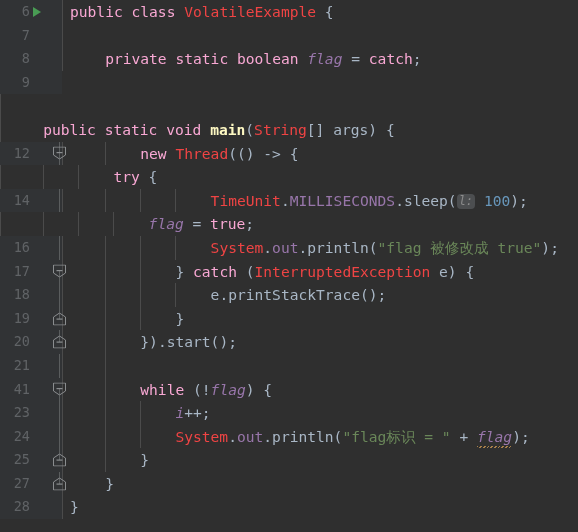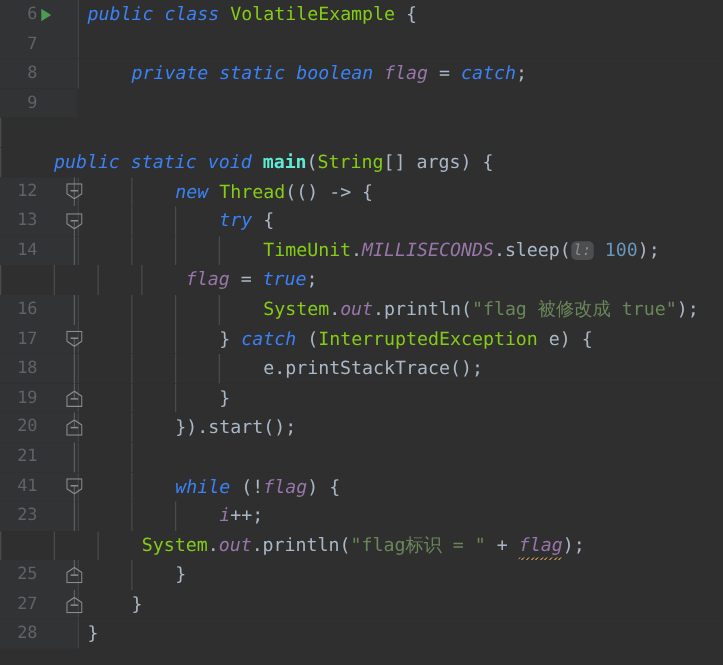--- a/index.html
+++ b/index.html
@@ -118,28 +118,28 @@
   
   .iguide {
     position: absolute;
     top: 0;
     bottom: 0;
     width: 1px;
     background: #4b4b4b;
   }
 
   
-  .kw   { color: #3b82f6; font-style: italic; }
-  .cls  { color: #84cc16; }
+  .kw   { color: #f9a8d4; }
+  .cls  { color: #ef4444; }
   .plain{ color: #a9b7c6; }
   .num  { color: #6897bb; }
   .str  { color: #6a8759; }
   .fld  { color: #9876aa; font-style: italic; }
-  .stat { color: #9876aa; font-style: italic; }
-  .mainm{ color: #5eead4; font-weight: bold; }
+  .stat { color: #9876aa; }
+  .mainm{ color: #fef9c3; font-weight: bold; }
   .brc  { color: #a9b7c6; }
 
   
   .phint {
     display: inline-block;
     background: #4c4e50;
     color: #8c8c8c;
     border-radius: 4px;
     font-size: 12px;
     font-family: "DejaVu Sans Mono", monospace;
@@ -221,202 +221,196 @@
             <rect x="3.5" y="5.5" width="6" height="1.2" fill="#8a8d8f"></rect>
           </svg>
         </div>
       </div>
       <div class="codecell">
         <div class="iguide" style="left: 43.12px;"></div>
         <div class="code"><span class="plain">        </span><span class="kw">new</span><span class="plain"> </span><span class="cls">Thread</span><span class="brc">(() -&gt; {</span></div>
       </div>
     </div>
     <div class="row">
-      <div class="gutter">
-        <div class="lineno">13</div>
+      <div class="codecell">
+        <div class="iguide" style="left: 43.12px;"></div>
+        <div class="iguide" style="left: 78.24px;"></div>
+        <div class="code"><span class="plain">            </span><span class="kw">try</span><span class="brc"> {</span></div>
+      </div>
+    </div>
+    <div class="row">
+      <div class="gutter">
+        <div class="lineno">14</div>
+        <div class="rail"></div>
+      </div>
+      <div class="codecell">
+        <div class="iguide" style="left: 43.12px;"></div>
+        <div class="iguide" style="left: 78.24px;"></div>
+        <div class="iguide" style="left: 113.36px;"></div>
+        <div class="code"><span class="plain">                </span><span class="cls">TimeUnit</span><span class="plain">.</span><span class="stat">MILLISECONDS</span><span class="plain">.sleep(</span><span class="phint">l:</span><span class="plain"> </span><span class="num">100</span><span class="plain">);</span></div>
+      </div>
+    </div>
+    <div class="row">
+      <div class="codecell">
+        <div class="iguide" style="left: 43.12px;"></div>
+        <div class="iguide" style="left: 78.24px;"></div>
+        <div class="iguide" style="left: 113.36px;"></div>
+        <div class="code"><span class="plain">                </span><span class="fld">flag</span><span class="plain"> = </span><span class="kw">true</span><span class="plain">;</span></div>
+      </div>
+    </div>
+    <div class="row">
+      <div class="gutter">
+        <div class="lineno">16</div>
+        <div class="rail"></div>
+      </div>
+      <div class="codecell">
+        <div class="iguide" style="left: 43.12px;"></div>
+        <div class="iguide" style="left: 78.24px;"></div>
+        <div class="iguide" style="left: 113.36px;"></div>
+        <div class="code"><span class="plain">                </span><span class="cls">System</span><span class="plain">.</span><span class="stat">out</span><span class="plain">.println(</span><span class="str">"flag 被修改成 true"</span><span class="plain">);</span></div>
+      </div>
+    </div>
+    <div class="row">
+      <div class="gutter">
+        <div class="lineno">17</div>
         <div class="rail half-top"></div>
         <div class="fold">
           <svg width="13" height="13" viewBox="0 0 13 13">
             <path d="M0.5 0.5 H12.5 V8.5 L6.5 12.5 L0.5 8.5 Z" fill="none" stroke="#8a8d8f" stroke-width="1"></path>
             <rect x="3.5" y="5.5" width="6" height="1.2" fill="#8a8d8f"></rect>
           </svg>
         </div>
       </div>
       <div class="codecell">
         <div class="iguide" style="left: 43.12px;"></div>
         <div class="iguide" style="left: 78.24px;"></div>
-        <div class="code"><span class="plain">            </span><span class="kw">try</span><span class="brc"> {</span></div>
-      </div>
-    </div>
-    <div class="row">
-      <div class="gutter">
-        <div class="lineno">14</div>
+        <div class="code"><span class="brc">            }</span><span class="plain"> </span><span class="kw">catch</span><span class="brc"> (</span><span class="cls">InterruptedException</span><span class="plain"> e) {</span></div>
+      </div>
+    </div>
+    <div class="row">
+      <div class="gutter">
+        <div class="lineno">18</div>
         <div class="rail"></div>
       </div>
       <div class="codecell">
         <div class="iguide" style="left: 43.12px;"></div>
         <div class="iguide" style="left: 78.24px;"></div>
         <div class="iguide" style="left: 113.36px;"></div>
-        <div class="code"><span class="plain">                </span><span class="cls">TimeUnit</span><span class="plain">.</span><span class="stat">MILLISECONDS</span><span class="plain">.sleep(</span><span class="phint">l:</span><span class="plain"> </span><span class="num">100</span><span class="plain">);</span></div>
-      </div>
-    </div>
-    <div class="row">
-      <div class="codecell">
-        <div class="iguide" style="left: 43.12px;"></div>
-        <div class="iguide" style="left: 78.24px;"></div>
-        <div class="iguide" style="left: 113.36px;"></div>
-        <div class="code"><span class="plain">                </span><span class="fld">flag</span><span class="plain"> = </span><span class="kw">true</span><span class="plain">;</span></div>
-      </div>
-    </div>
-    <div class="row">
-      <div class="gutter">
-        <div class="lineno">16</div>
-        <div class="rail"></div>
-      </div>
-      <div class="codecell">
-        <div class="iguide" style="left: 43.12px;"></div>
-        <div class="iguide" style="left: 78.24px;"></div>
-        <div class="iguide" style="left: 113.36px;"></div>
-        <div class="code"><span class="plain">                </span><span class="cls">System</span><span class="plain">.</span><span class="stat">out</span><span class="plain">.println(</span><span class="str">"flag 被修改成 true"</span><span class="plain">);</span></div>
-      </div>
-    </div>
-    <div class="row">
-      <div class="gutter">
-        <div class="lineno">17</div>
+        <div class="code"><span class="plain">                </span><span class="plain">e.printStackTrace();</span></div>
+      </div>
+    </div>
+    <div class="row">
+      <div class="gutter">
+        <div class="lineno">19</div>
+        <div class="rail half-bot"></div>
+        <div class="fold">
+          <svg width="13" height="13" viewBox="0 0 13 13">
+            <path d="M0.5 12.5 H12.5 V4.5 L6.5 0.5 L0.5 4.5 Z" fill="none" stroke="#8a8d8f" stroke-width="1"></path>
+            <rect x="3.5" y="6" width="6" height="1.2" fill="#8a8d8f"></rect>
+          </svg>
+        </div>
+      </div>
+      <div class="codecell">
+        <div class="iguide" style="left: 43.12px;"></div>
+        <div class="iguide" style="left: 78.24px;"></div>
+        <div class="code"><span class="brc">            }</span></div>
+      </div>
+    </div>
+    <div class="row">
+      <div class="gutter">
+        <div class="lineno">20</div>
+        <div class="rail half-bot"></div>
+        <div class="fold">
+          <svg width="13" height="13" viewBox="0 0 13 13">
+            <path d="M0.5 12.5 H12.5 V4.5 L6.5 0.5 L0.5 4.5 Z" fill="none" stroke="#8a8d8f" stroke-width="1"></path>
+            <rect x="3.5" y="6" width="6" height="1.2" fill="#8a8d8f"></rect>
+          </svg>
+        </div>
+      </div>
+      <div class="codecell">
+        <div class="iguide" style="left: 43.12px;"></div>
+        <div class="code"><span class="brc">        })</span><span class="plain">.start();</span></div>
+      </div>
+    </div>
+    <div class="row">
+      <div class="gutter">
+        <div class="lineno">21</div>
+        <div class="rail"></div>
+      </div>
+      <div class="codecell">
+        <div class="iguide" style="left: 43.12px;"></div>
+        <div class="code"></div>
+      </div>
+    </div>
+    <div class="row">
+      <div class="gutter">
+        <div class="lineno">41</div>
         <div class="rail half-top"></div>
         <div class="fold">
           <svg width="13" height="13" viewBox="0 0 13 13">
             <path d="M0.5 0.5 H12.5 V8.5 L6.5 12.5 L0.5 8.5 Z" fill="none" stroke="#8a8d8f" stroke-width="1"></path>
             <rect x="3.5" y="5.5" width="6" height="1.2" fill="#8a8d8f"></rect>
           </svg>
         </div>
       </div>
       <div class="codecell">
         <div class="iguide" style="left: 43.12px;"></div>
-        <div class="iguide" style="left: 78.24px;"></div>
-        <div class="code"><span class="brc">            }</span><span class="plain"> </span><span class="kw">catch</span><span class="brc"> (</span><span class="cls">InterruptedException</span><span class="plain"> e) {</span></div>
-      </div>
-    </div>
-    <div class="row">
-      <div class="gutter">
-        <div class="lineno">18</div>
-        <div class="rail"></div>
-      </div>
-      <div class="codecell">
-        <div class="iguide" style="left: 43.12px;"></div>
-        <div class="iguide" style="left: 78.24px;"></div>
-        <div class="iguide" style="left: 113.36px;"></div>
-        <div class="code"><span class="plain">                </span><span class="plain">e.printStackTrace();</span></div>
-      </div>
-    </div>
-    <div class="row">
-      <div class="gutter">
-        <div class="lineno">19</div>
+        <div class="code"><span class="plain">        </span><span class="kw">while</span><span class="brc"> (!</span><span class="fld">flag</span><span class="brc">) {</span></div>
+      </div>
+    </div>
+    <div class="row">
+      <div class="gutter">
+        <div class="lineno">23</div>
+        <div class="rail"></div>
+      </div>
+      <div class="codecell">
+        <div class="iguide" style="left: 43.12px;"></div>
+        <div class="iguide" style="left: 78.24px;"></div>
+        <div class="code"><span class="plain">            </span><span class="fld">i</span><span class="plain">++;</span></div>
+      </div>
+    </div>
+    <div class="row">
+      <div class="gutter">
+        <div class="lineno">24</div>
+        <div class="rail"></div>
+      </div>
+      <div class="codecell">
+        <div class="iguide" style="left: 43.12px;"></div>
+        <div class="iguide" style="left: 78.24px;"></div>
+        <div class="code"><span class="plain">            </span><span class="cls">System</span><span class="plain">.</span><span class="stat">out</span><span class="plain">.println(</span><span class="str">"flag标识 = "</span><span class="plain"> + </span><span class="squig fld">flag</span><span class="plain">);</span></div>
+      </div>
+    </div>
+    <div class="row">
+      <div class="gutter">
+        <div class="lineno">25</div>
         <div class="rail half-bot"></div>
         <div class="fold">
           <svg width="13" height="13" viewBox="0 0 13 13">
             <path d="M0.5 12.5 H12.5 V4.5 L6.5 0.5 L0.5 4.5 Z" fill="none" stroke="#8a8d8f" stroke-width="1"></path>
             <rect x="3.5" y="6" width="6" height="1.2" fill="#8a8d8f"></rect>
           </svg>
         </div>
       </div>
       <div class="codecell">
         <div class="iguide" style="left: 43.12px;"></div>
-        <div class="iguide" style="left: 78.24px;"></div>
-        <div class="code"><span class="brc">            }</span></div>
-      </div>
-    </div>
-    <div class="row">
-      <div class="gutter">
-        <div class="lineno">20</div>
+        <div class="code"><span class="brc">        }</span></div>
+      </div>
+    </div>
+    <div class="row">
+      <div class="gutter">
+        <div class="lineno">27</div>
         <div class="rail half-bot"></div>
         <div class="fold">
           <svg width="13" height="13" viewBox="0 0 13 13">
             <path d="M0.5 12.5 H12.5 V4.5 L6.5 0.5 L0.5 4.5 Z" fill="none" stroke="#8a8d8f" stroke-width="1"></path>
             <rect x="3.5" y="6" width="6" height="1.2" fill="#8a8d8f"></rect>
           </svg>
         </div>
       </div>
       <div class="codecell">
-        <div class="iguide" style="left: 43.12px;"></div>
-        <div class="code"><span class="brc">        })</span><span class="plain">.start();</span></div>
-      </div>
-    </div>
-    <div class="row">
-      <div class="gutter">
-        <div class="lineno">21</div>
-        <div class="rail"></div>
-      </div>
-      <div class="codecell">
-        <div class="iguide" style="left: 43.12px;"></div>
-        <div class="code"></div>
-      </div>
-    </div>
-    <div class="row">
-      <div class="gutter">
-        <div class="lineno">41</div>
-        <div class="rail half-top"></div>
-        <div class="fold">
-          <svg width="13" height="13" viewBox="0 0 13 13">
-            <path d="M0.5 0.5 H12.5 V8.5 L6.5 12.5 L0.5 8.5 Z" fill="none" stroke="#8a8d8f" stroke-width="1"></path>
-            <rect x="3.5" y="5.5" width="6" height="1.2" fill="#8a8d8f"></rect>
-          </svg>
-        </div>
-      </div>
-      <div class="codecell">
-        <div class="iguide" style="left: 43.12px;"></div>
-        <div class="code"><span class="plain">        </span><span class="kw">while</span><span class="brc"> (!</span><span class="fld">flag</span><span class="brc">) {</span></div>
-      </div>
-    </div>
-    <div class="row">
-      <div class="gutter">
-        <div class="lineno">23</div>
-        <div class="rail"></div>
-      </div>
-      <div class="codecell">
-        <div class="iguide" style="left: 43.12px;"></div>
-        <div class="iguide" style="left: 78.24px;"></div>
-        <div class="code"><span class="plain">            </span><span class="fld">i</span><span class="plain">++;</span></div>
-      </div>
-    </div>
-    <div class="row">
-      <div class="codecell">
-        <div class="iguide" style="left: 43.12px;"></div>
-        <div class="iguide" style="left: 78.24px;"></div>
-        <div class="code"><span class="plain">            </span><span class="cls">System</span><span class="plain">.</span><span class="stat">out</span><span class="plain">.println(</span><span class="str">"flag标识 = "</span><span class="plain"> + </span><span class="squig fld">flag</span><span class="plain">);</span></div>
-      </div>
-    </div>
-    <div class="row">
-      <div class="gutter">
-        <div class="lineno">25</div>
-        <div class="rail half-bot"></div>
-        <div class="fold">
-          <svg width="13" height="13" viewBox="0 0 13 13">
-            <path d="M0.5 12.5 H12.5 V4.5 L6.5 0.5 L0.5 4.5 Z" fill="none" stroke="#8a8d8f" stroke-width="1"></path>
-            <rect x="3.5" y="6" width="6" height="1.2" fill="#8a8d8f"></rect>
-          </svg>
-        </div>
-      </div>
-      <div class="codecell">
-        <div class="iguide" style="left: 43.12px;"></div>
-        <div class="code"><span class="brc">        }</span></div>
-      </div>
-    </div>
-    <div class="row">
-      <div class="gutter">
-        <div class="lineno">27</div>
-        <div class="rail half-bot"></div>
-        <div class="fold">
-          <svg width="13" height="13" viewBox="0 0 13 13">
-            <path d="M0.5 12.5 H12.5 V4.5 L6.5 0.5 L0.5 4.5 Z" fill="none" stroke="#8a8d8f" stroke-width="1"></path>
-            <rect x="3.5" y="6" width="6" height="1.2" fill="#8a8d8f"></rect>
-          </svg>
-        </div>
-      </div>
-      <div class="codecell">
         <div class="code"><span class="brc">    }</span></div>
       </div>
     </div>
     <div class="row">
       <div class="gutter">
         <div class="lineno">28</div>
       </div>
       <div class="codecell">
         <div class="code"><span class="brc">}</span></div>
       </div>

